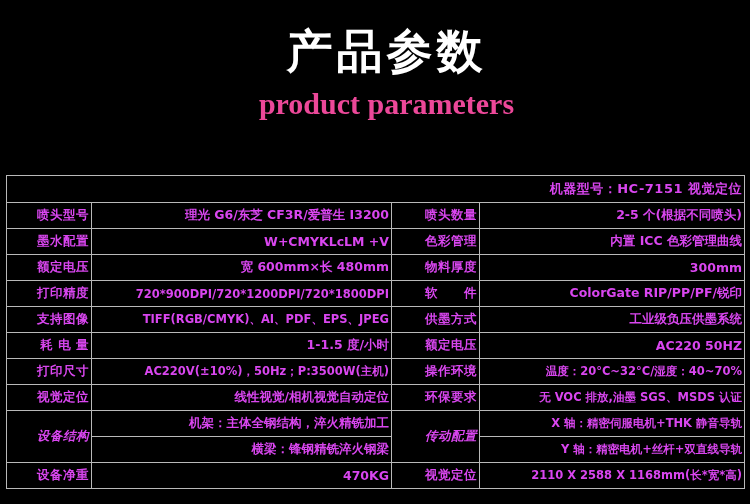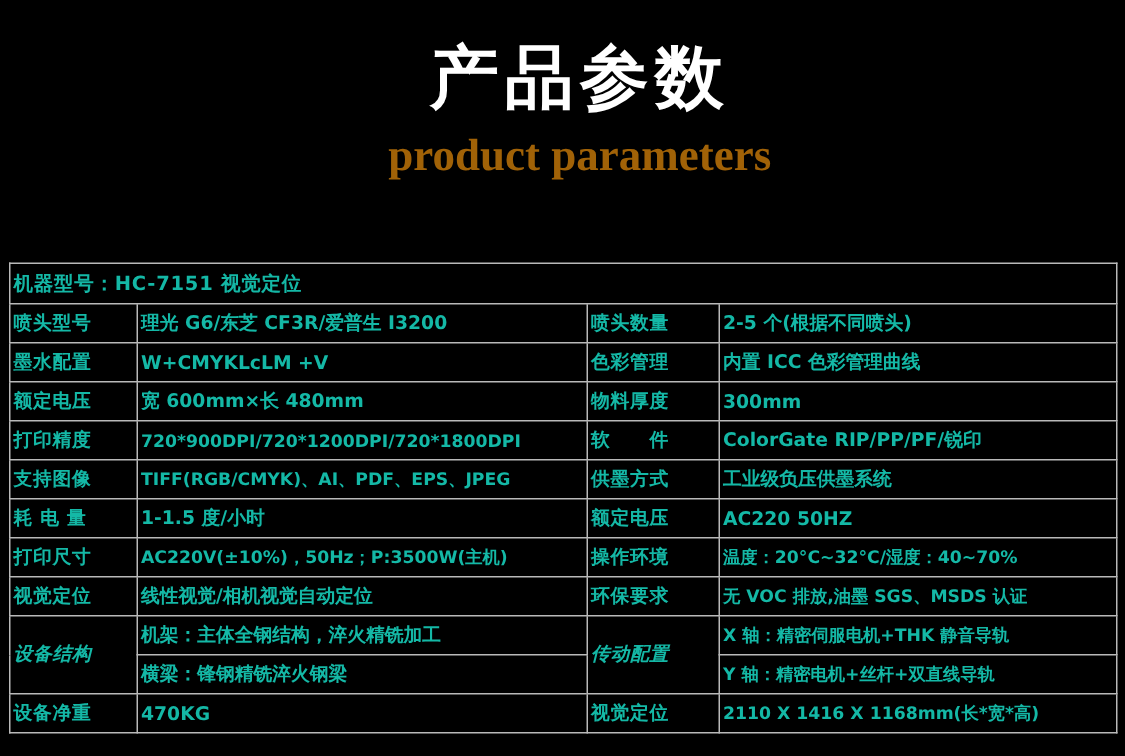--- a/index.html
+++ b/index.html
@@ -26,38 +26,38 @@
     letter-spacing:4px;
     line-height:1.12;
     color:#ffffff;
     font-family:"DejaVu Sans","Liberation Sans",sans-serif;
   }
   .title-en{
     font-size:30px;
     font-weight:bold;
     line-height:1.3;
     margin-top:6px;
-    color:#a16207;
+    color:#ec4899;
     font-family:"Liberation Serif","DejaVu Serif",serif;
   }
 
   
   .spec-table{
     position:absolute;
     left:6px;
     top:175px;
     width:738px;
     border-collapse:collapse;
     table-layout:fixed;
   }
   .spec-table td{
     border:1px solid #b9b9b9;
-    color:#14b8a6;
+    color:#d946ef;
     background:#000000;
-    text-align:left;
+    text-align:right;
     vertical-align:middle;
     height:25px;
     padding:0 2px;
     font-size:12.5px;
     font-weight:bold;
     font-family:"DejaVu Sans","Liberation Sans",sans-serif;
     white-space:nowrap;
     overflow:hidden;
   }
   td.hdr{
@@ -168,18 +168,18 @@
 
       <tr>
         <td class="val">横梁：锋钢精铣淬火钢梁</td>
         <td class="val val-sm">Y 轴：精密电机+丝杆+双直线导轨</td>
       </tr>
 
       <tr>
         <td class="lbl">设备净重</td>
         <td class="val">470KG</td>
         <td class="lbl">视觉定位</td>
-        <td class="val val-sm">2110 X 1416 X 1168mm(长*宽*高)</td>
+        <td class="val val-sm">2110 X 2588 X 1168mm(长*宽*高)</td>
       </tr>
     </tbody>
   </table>
 
 </div>
 
 </body></html>

